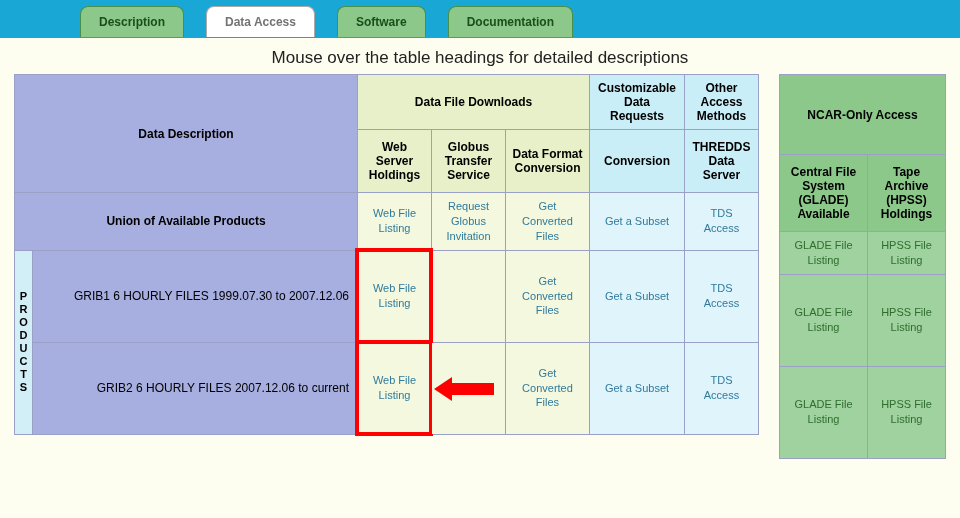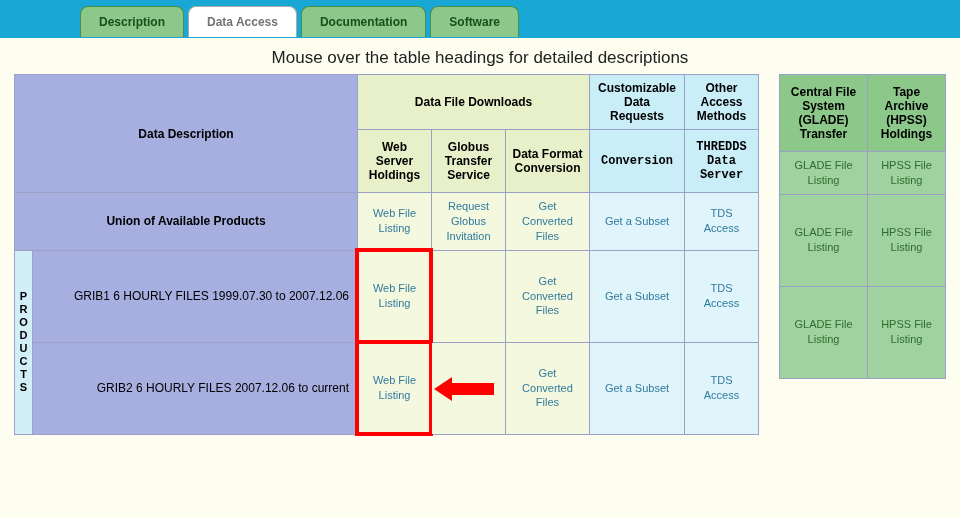--- a/index.html
+++ b/index.html
@@ -10,21 +10,21 @@
     background: #fdfdf0;
     color: #000;
   }
   .topbar {
     background: #19a7d6;
     padding: 6px 0 0 0;
     height: 38px;
   }
   .tabs {
     display: flex;
-    gap: 4px;
+    gap: 22px;
     padding-left: 80px;
   }
   .tab {
     background: #8bc88a;
     border: 1px solid #4a8f49;
     border-bottom: none;
     border-radius: 8px 8px 0 0;
     padding: 6px 18px;
     font-weight: bold;
     color: #1b4e1b;
@@ -63,21 +63,21 @@
   }
 
   
   .h-blue   { background: #a7aee0; font-weight: bold; height: 80px; }
   .h-yellow { background: #e7f0c8; font-weight: bold; }
   .h-cyan   { background: #c9eef8; font-weight: bold; }
   .h-green  { background: #8bc88a; font-weight: bold; }
 
   
   .s-yellow { background: #e7f0c8; font-weight: bold; padding: 10px 6px; }
-  .s-cyan   { background: #c9eef8; font-weight: bold; padding: 10px 6px; font-family: Liberation Mono, monospace; }
+  .s-cyan   { background: #c9eef8; font-weight: bold; padding: 10px 6px; }
   .s-green  { background: #8bc88a; font-weight: bold; padding: 10px 6px; }
 
   
   .c-blue   { background: #a7aee0; font-weight: bold; }
   .c-blue-left { background: #a7aee0; text-align:right; padding-left:10px; font-weight: normal;}
   .c-yellow { background: #f3f8df; }
   .c-cyan   { background: #dff4fb; }
   .c-green  { background: #a0d29f; }
 
   .emptied { background: #f3f8df; }
@@ -115,22 +115,22 @@
   .cell-rel { position: relative; }
   .arrow svg { width: 100%; height: 100%; }
 </style>
 </head>
 <body>
 
 <div class="topbar">
   <div class="tabs">
     <div class="tab">Description</div>
     <div class="tab active">Data Access</div>
+    <div class="tab">Software</div>
     <div class="tab">Documentation</div>
-    <div class="tab">Software</div>
   </div>
 </div>
 
 <div class="hint">Mouse over the table headings for detailed descriptions</div>
 
 <div class="wrap">
 
 <table class="main">
   <colgroup>
     <col style="width:18px">
@@ -193,22 +193,25 @@
   </tr>
 </tbody>
     </table>
 
 <table class="side">
   <colgroup>
     <col style="width:88px">
     <col style="width:78px">
   </colgroup>
   <tbody>
-  <tr>
-    <th class="s-green">Central File System (GLADE) Transfer</th>
+        <tr>
+    <th class="h-green" style="height:80px" colspan="2">NCAR-Only Access</th>
+  </tr>
+  <tr>
+    <th class="s-green">Central File System (GLADE) Available</th>
     <th class="s-green">Tape Archive (HPSS) Holdings</th>
   </tr>
   <tr>
     <td class="c-green"><span class="link">GLADE File Listing</span></td>
     <td class="c-green"><span class="link">HPSS File Listing</span></td>
   </tr>
   <tr class="prod">
     <td class="c-green"><span class="link">GLADE File Listing</span></td>
     <td class="c-green"><span class="link">HPSS File Listing</span></td>
   </tr>

